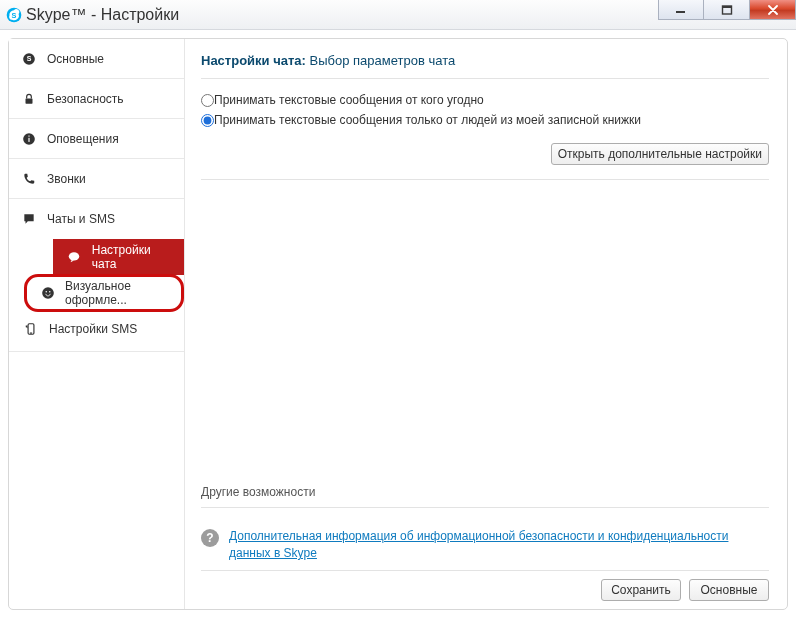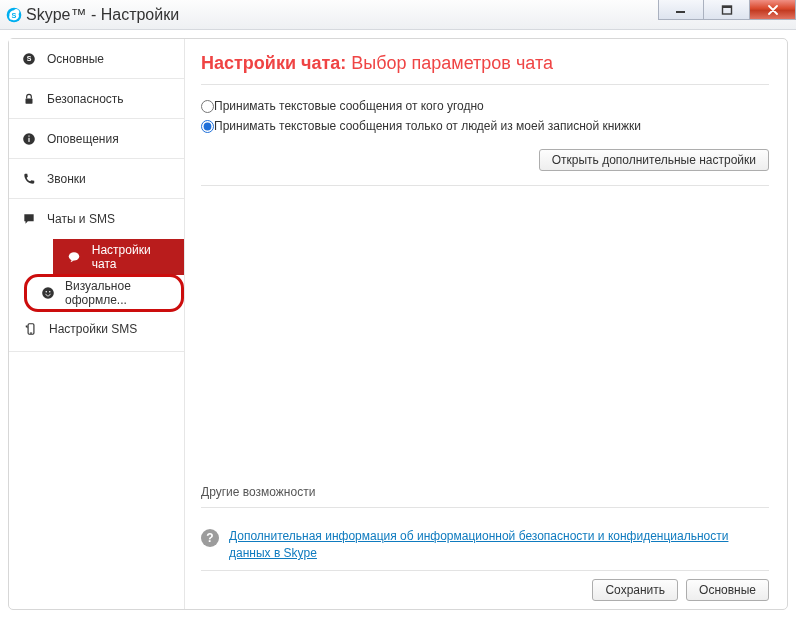--- a/index.html
+++ b/index.html
@@ -133,35 +133,35 @@
 
   
   .content {
     flex: 1;
     display: flex;
     flex-direction: column;
     position: relative;
     padding: 14px 18px 8px 16px;
   }
   .heading {
-    font-size: 18px;
-    color: #ef4444;
+    font-size: 13px;
+    color: #0c4a6e;
     padding-bottom: 10px;
     border-bottom: 1px solid #e3e3e3;
     margin-bottom: 14px;
   }
   .heading .strong { font-weight: bold; }
   .radios { display:flex; flex-direction:column; gap:6px; margin-bottom:16px; }
   .radio-row { display:flex; align-items:center; font-size:12px; color:#333; }
   input[type=radio] { width:13px; height:13px; accent-color:#1f6fd9; }
 
   .adv-btn-row { display:flex; justify-content:flex-end; border-bottom:1px solid #e3e3e3; padding-bottom:14px; }
   .btn {
     font-size: 12px;
-    padding: 3px 12px;
+    padding: 3px 6px;
     border: 1px solid #adadad;
     border-radius: 3px;
     background: linear-gradient(#fdfdfd,#eeeeee);
     color: #333;
     min-width: 80px;
   }
 
   .spacer { flex: 1; }
 
   .other-heading {

